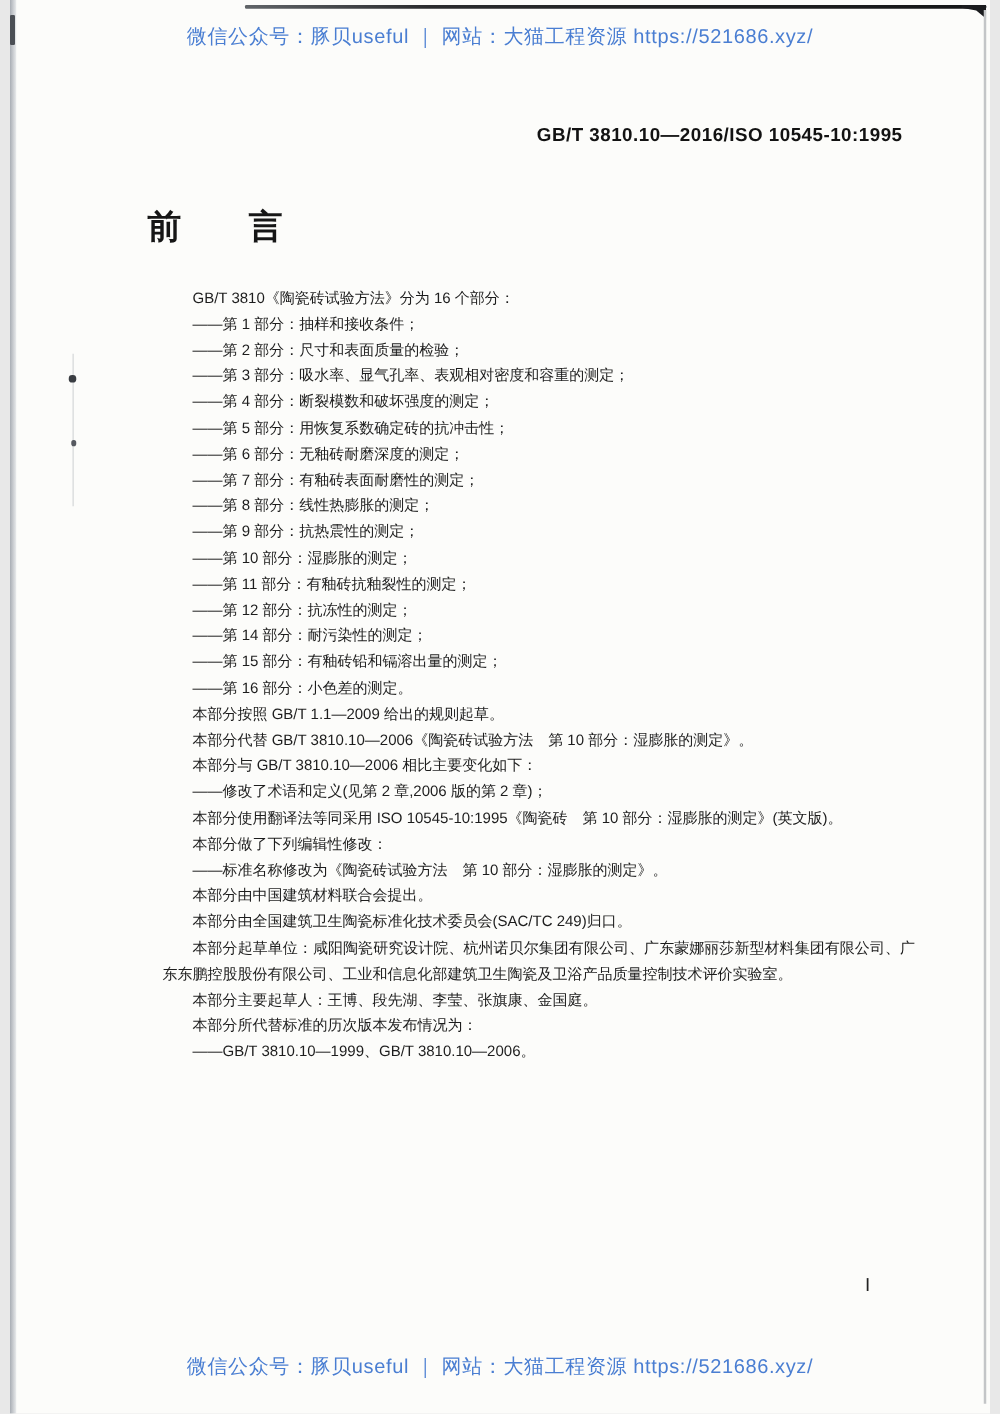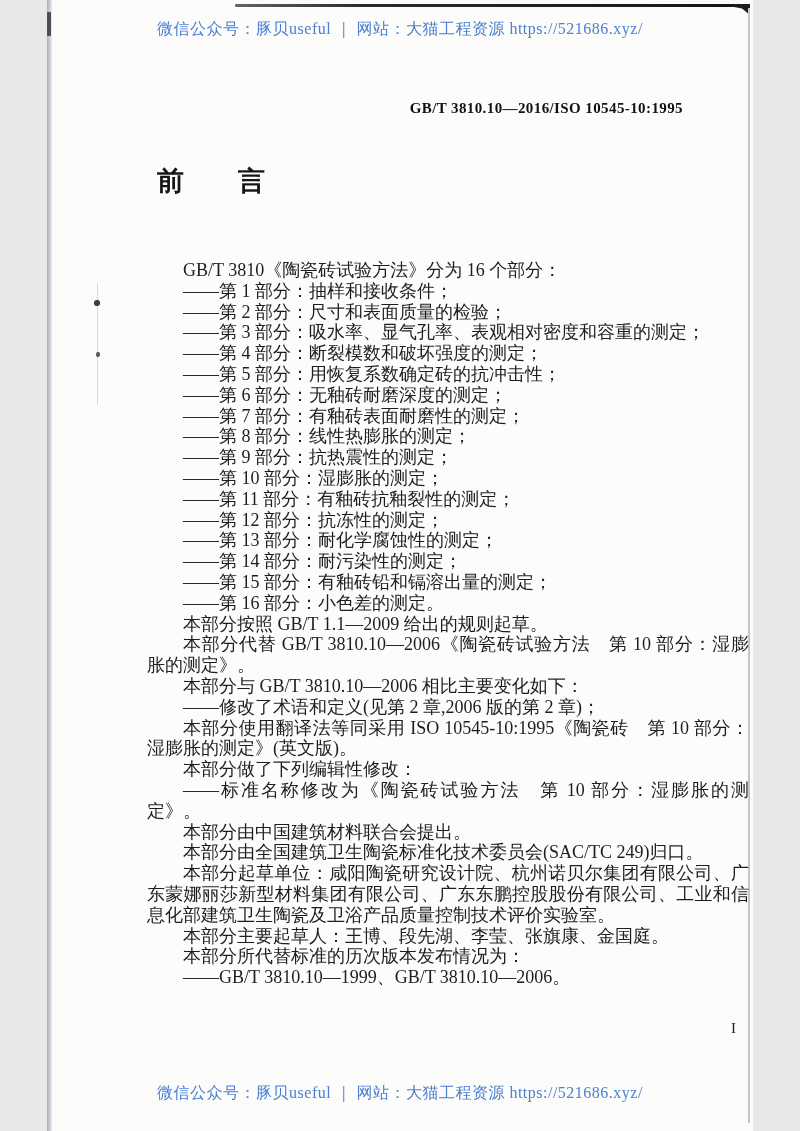--- a/index.html
+++ b/index.html
@@ -1,21 +1,21 @@
 <!DOCTYPE html>
 <html style="--wm-color: #4a7ed2; --text-color: #1d1d1d; --page-bg: #fcfcfa;"><head>
 <meta charset="utf-8">
 <style>
   html,body { margin:0; padding:0; background:#e8e8e8; }
   .page {
     position:relative;
-    width:706px; height:1131px;
+    width:784px; height:1131px;
     margin:0 auto;
     background:var(--page-bg,#fcfcfa);
-    font-family:Liberation Serif, serif;
+    font-family:Liberation Sans, sans-serif;
     overflow:hidden;
   }
   
   .watermark {
     position:absolute; left:0; width:100%;
     text-align:center;
     font-size:16px;
     color:var(--wm-color,#4a7ed2);
     letter-spacing:0.5px;
   }
@@ -70,25 +70,24 @@
   }
   .doc-title {
     position:absolute; top:163px; left:110px; width:602px;
     margin:0;
     text-align:left;
     font-size:27px; font-weight:bold;
     color:#161616;
     white-space:pre;
   }
   .doc-body {
-    position:absolute; top:228px; left:100px; width:602px;
-    font-size:18px; line-height:20.8px;
+    position:absolute; top:228px; left:122px; width:602px;
+    font-size:12px; line-height:20.8px;
     color:var(--text-color,#1d1d1d);
     text-align:justify;
-    margin-top:32px;
   }
   .doc-body p { margin:0; text-indent:2em; }
   .page-number {
     position:absolute; left:684px; top:1020px;
     font-size:15px; color:#232323;
   }
 </style>
 </head>
 <body>
 
@@ -118,21 +117,20 @@
       <p>——第 3 部分：吸水率、显气孔率、表观相对密度和容重的测定；</p>
       <p>——第 4 部分：断裂模数和破坏强度的测定；</p>
       <p>——第 5 部分：用恢复系数确定砖的抗冲击性；</p>
       <p>——第 6 部分：无釉砖耐磨深度的测定；</p>
       <p>——第 7 部分：有釉砖表面耐磨性的测定；</p>
       <p>——第 8 部分：线性热膨胀的测定；</p>
       <p>——第 9 部分：抗热震性的测定；</p>
       <p>——第 10 部分：湿膨胀的测定；</p>
       <p>——第 11 部分：有釉砖抗釉裂性的测定；</p>
       <p>——第 12 部分：抗冻性的测定；</p>
-      <p>——第 13 部分：耐化学腐蚀性的测定；</p>
       <p>——第 14 部分：耐污染性的测定；</p>
       <p>——第 15 部分：有釉砖铅和镉溶出量的测定；</p>
       <p>——第 16 部分：小色差的测定。</p>
       <p>本部分按照 GB/T 1.1—2009 给出的规则起草。</p>
       <p>本部分代替 GB/T 3810.10—2006《陶瓷砖试验方法　第 10 部分：湿膨胀的测定》。</p>
       <p>本部分与 GB/T 3810.10—2006 相比主要变化如下：</p>
       <p>——修改了术语和定义(见第 2 章,2006 版的第 2 章)；</p>
       <p>本部分使用翻译法等同采用 ISO 10545-10:1995《陶瓷砖　第 10 部分：湿膨胀的测定》(英文版)。</p>
       <p>本部分做了下列编辑性修改：</p>
       <p>——标准名称修改为《陶瓷砖试验方法　第 10 部分：湿膨胀的测定》。</p>

